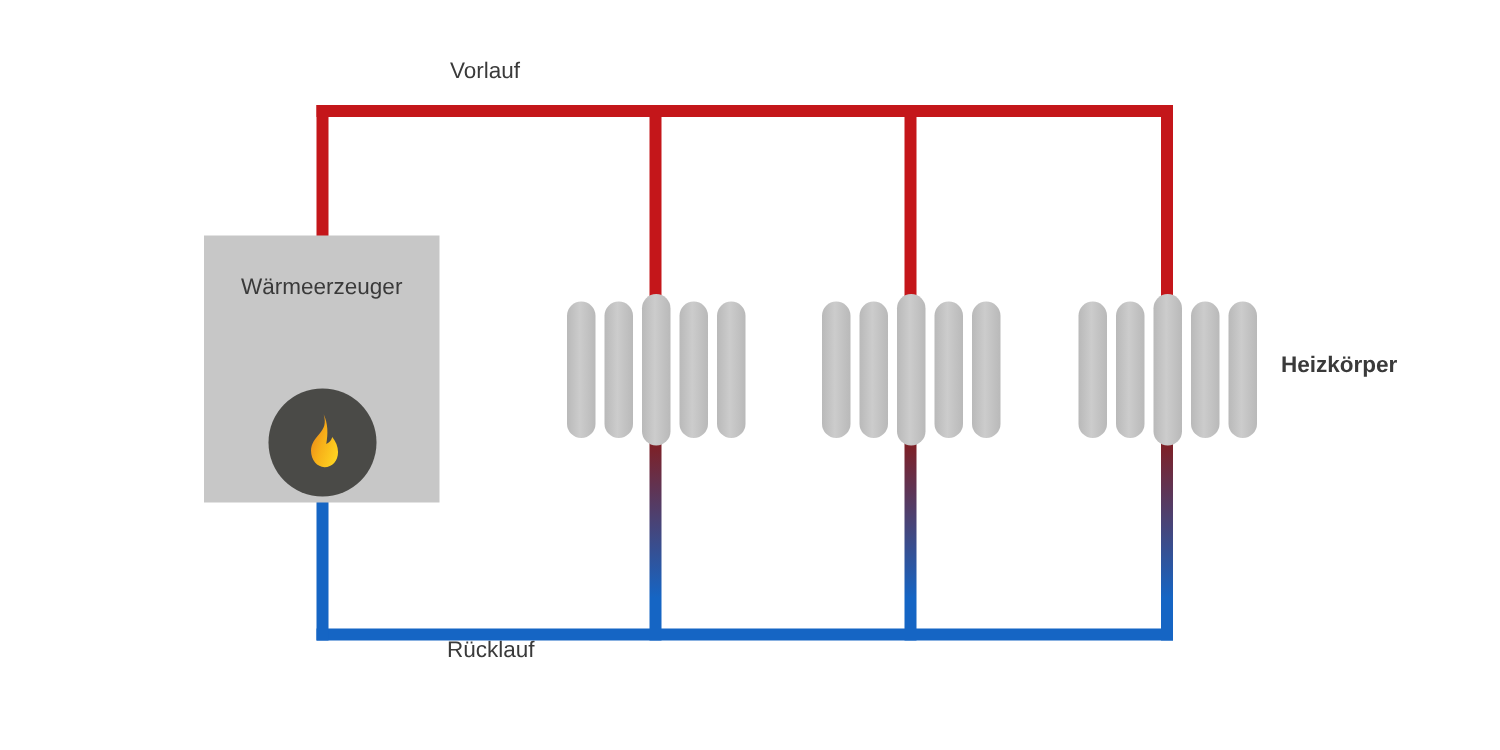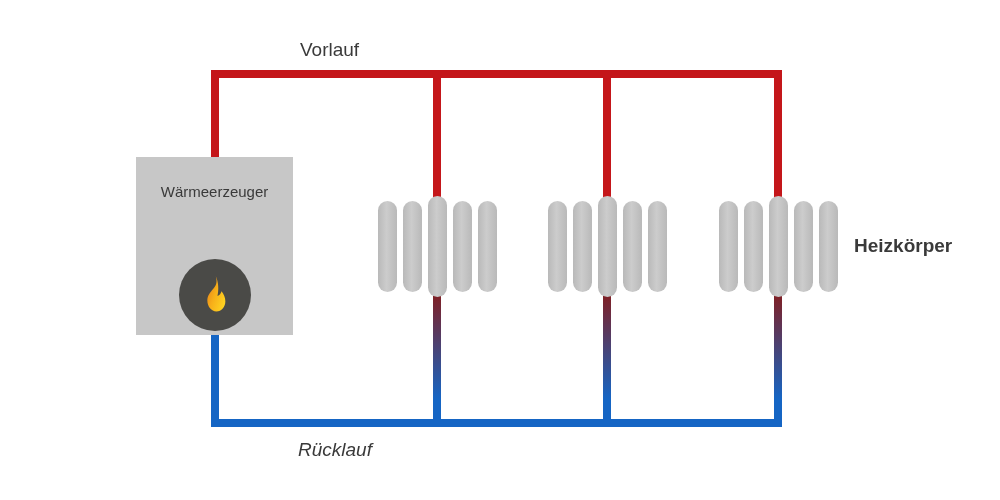--- a/index.html
+++ b/index.html
@@ -6,26 +6,26 @@
   body {
     width: 1000px; height: 500px;
     background: var(--background, #ffffff);
     font-family: "Liberation Sans", sans-serif;
     position: relative; overflow: hidden;
   }
   .canvas { position: absolute; inset: 0; }
 
   .diagram-label {
     position: absolute;
-    font-size: 19px;
+    font-size: 15px;
     color: var(--label-text, #3a3a3a);
     white-space: nowrap;
   }
   #label-vorlauf    { left: 300px; top: 39px;  }
-  #label-ruecklauf  { left: 298px; top: 439px; font-style: italic; }
+  #label-ruecklauf  { left: 298px; top: 425px; }
   #label-heizkoerper{ left: 854px; top: 235px; font-weight: bold; }
 
   .pipe { position: absolute; z-index: 1; }
   #pipe-supply-h {
     left: 211px; top: 70px; width: 571px; height: 8px;
     background: var(--supply-pipe, #c4161a);
   }
   #pipe-supply-boiler {
     left: 211px; top: 70px; width: 8px; height: 95px;
     background: var(--supply-pipe, #c4161a);

